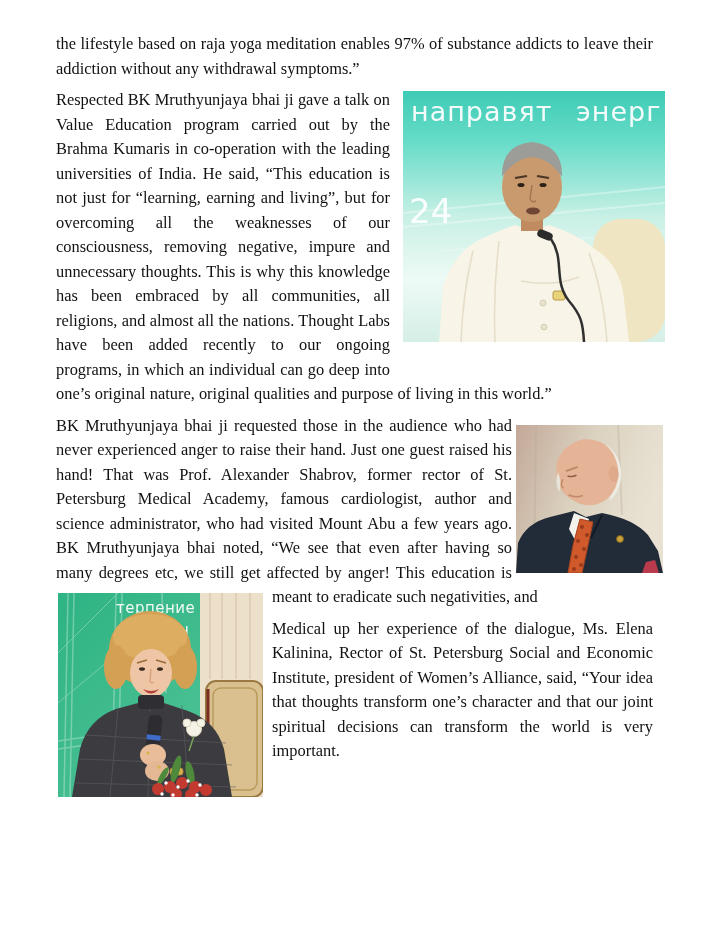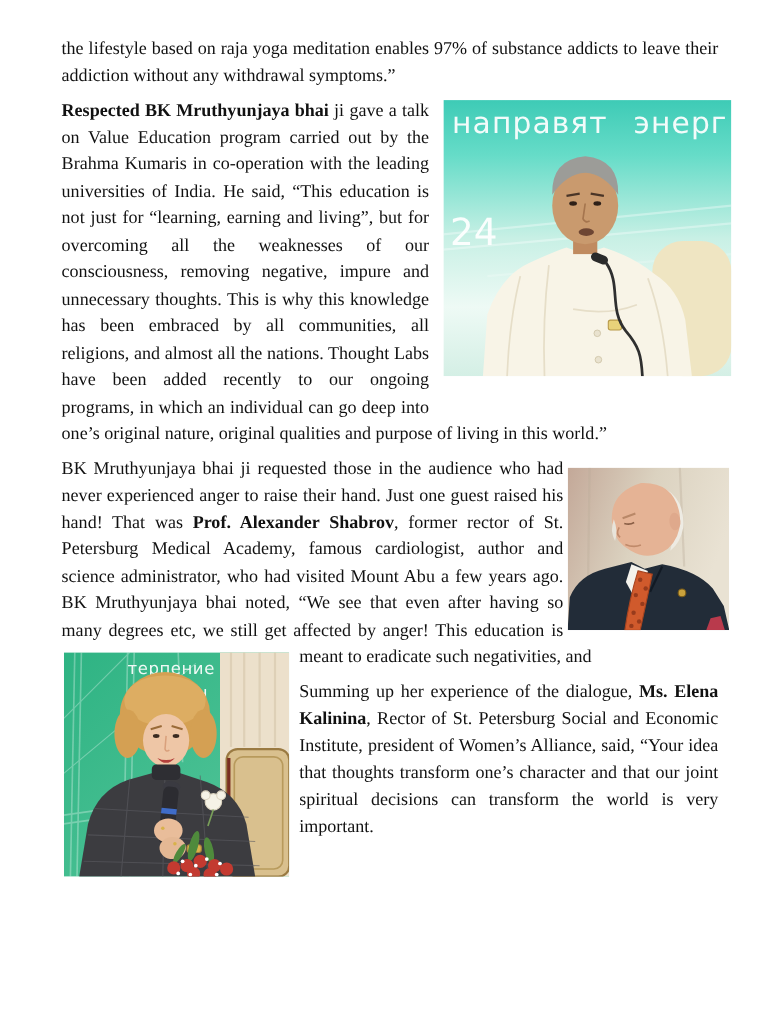--- a/index.html
+++ b/index.html
@@ -10,21 +10,21 @@
     padding:32px 54px 0 56px;
     background:#ffffff;
     font-family:"Liberation Serif", serif;
     font-size:16.4px;
     line-height:24.5px;
     color:#111;
     text-align:justify;
     overflow:hidden;
   }
   p{margin:0 0 7px 0;}
-  b{font-weight:bold;}
+  b{font-weight:normal;}
   .photo{display:block;overflow:hidden;}
   .photo svg{display:block;}
   .fig1{float:right;width:262px;height:281px;margin:3px -12px 0 13px;}
   .fig2{float:right;width:147px;height:148px;margin:11px -10px 0 4px;}
   .fig3{float:left;width:205px;height:204px;margin:8px 9px 8px 2px;}
   .cyr{font-family:"DejaVu Sans", sans-serif;}
 </style>
 </head>
 <body>
 
@@ -225,15 +225,15 @@
               <circle cx="130" cy="188" r="1.7"></circle>
           <circle cx="142" cy="192" r="1.7"></circle>
               <circle cx="115" cy="202" r="1.7"></circle>
               <circle cx="139" cy="202" r="1.7"></circle>
               <circle cx="104" cy="201" r="1.7"></circle>
         </g>
       </g>
     </svg>
       </span></p>
 
-  <p><span>Summing up her experience of the dialogue, </span><b>Ms. Elena Kalinina</b><span>, Rector of St. Petersburg Social and Economic Institute, president of Women’s Alliance, said, “Your idea that thoughts transform one’s character and that our joint spiritual decisions can transform the world is very important.</span></p>
+  <p><span>Medical up her experience of the dialogue, </span><b>Ms. Elena Kalinina</b><span>, Rector of St. Petersburg Social and Economic Institute, president of Women’s Alliance, said, “Your idea that thoughts transform one’s character and that our joint spiritual decisions can transform the world is very important.</span></p>
 
 </div>
 
 </body></html>

